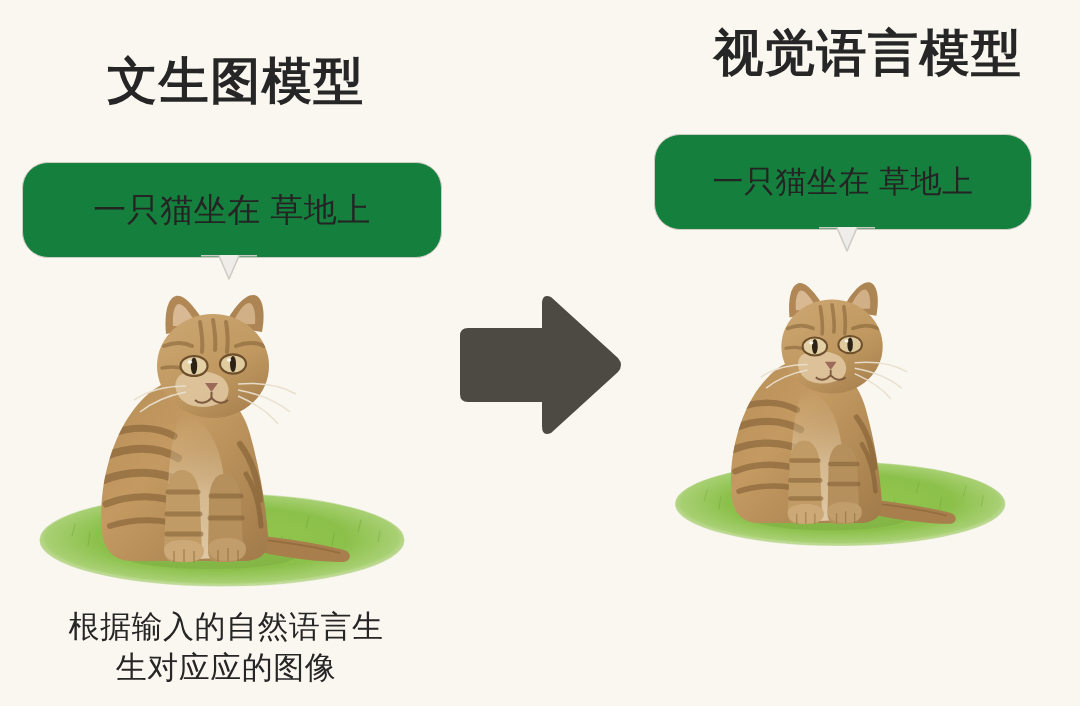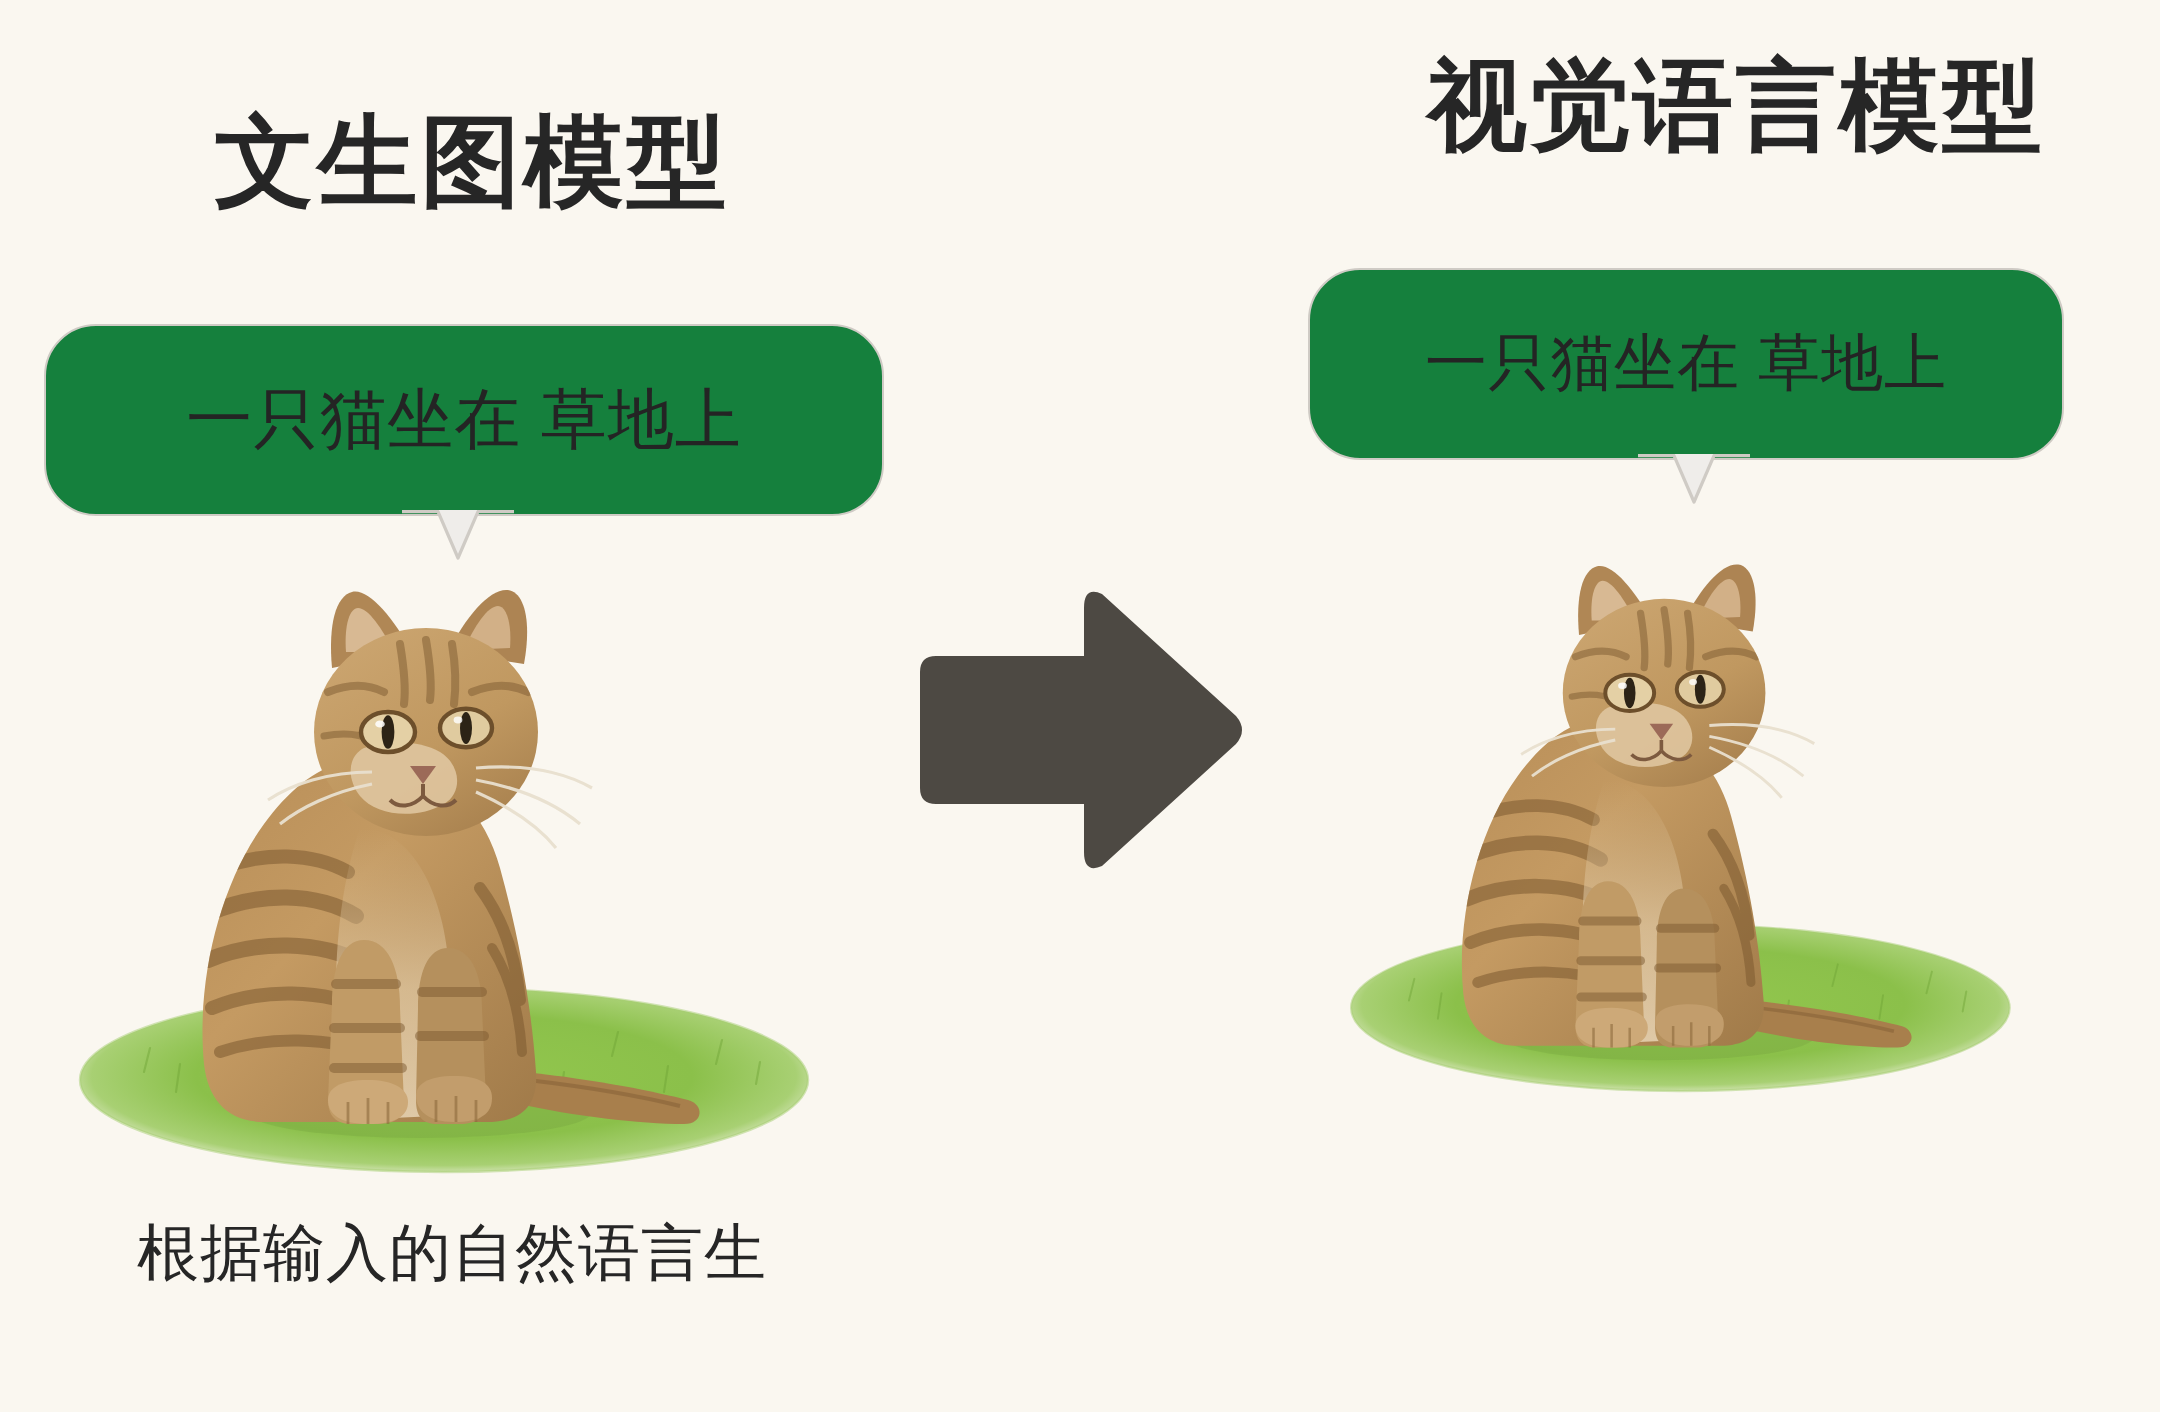--- a/index.html
+++ b/index.html
@@ -278,20 +278,21 @@
           <path d="M172 118 C152 122 136 130 126 138"></path>
           <path d="M224 110 C248 108 268 112 282 120"></path>
           <path d="M224 116 C246 120 264 128 276 138"></path>
           <path d="M224 122 C242 130 256 140 264 150"></path>
         </g>
       </svg>
     </div>
 
     <div class="caption">
       <span class="caption-line">根据输入的自然语言生</span>
+      <span class="caption-line">生对应应的图像</span>
     </div>
   </div>
 
   <div class="arrow">
     <svg viewBox="0 0 172 150" xmlns="http://www.w3.org/2000/svg">
       <path d="M8 46 Q8 38 16 38 H90 V14 Q90 3 99 7 L166 68 Q172 75 166 82
                L99 143 Q90 147 90 136 V112 H16 Q8 112 8 104 Z" fill="#4d4943"></path>
     </svg>
   </div>
 

